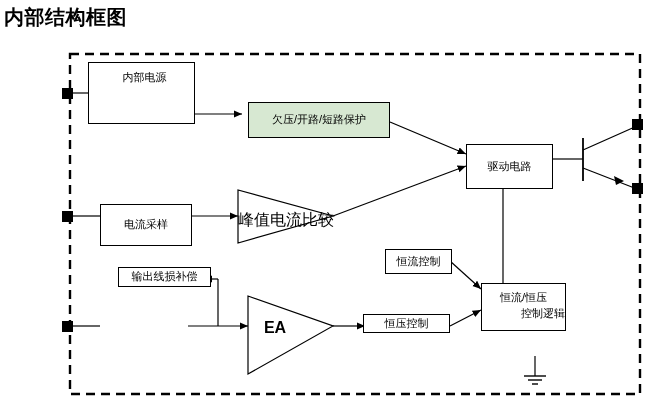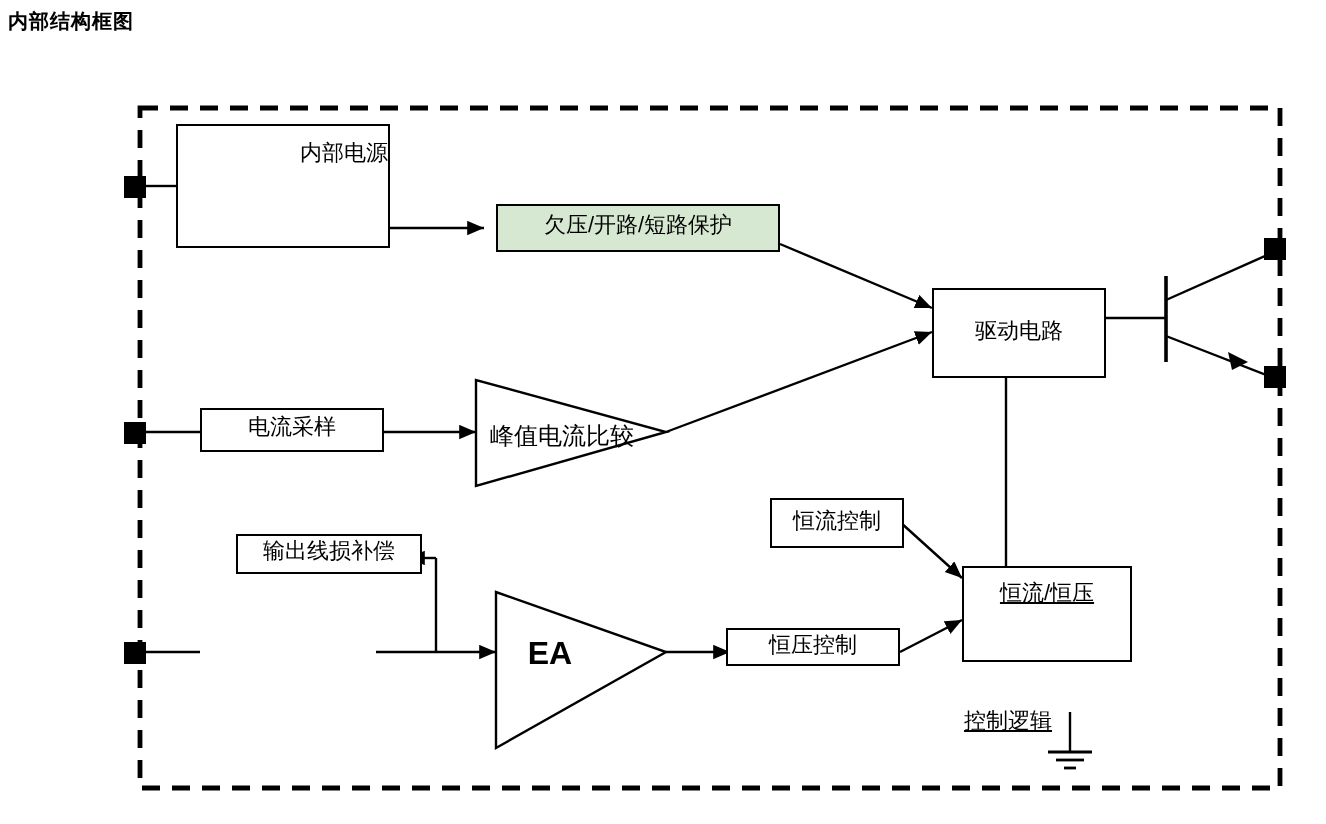--- a/index.html
+++ b/index.html
@@ -12,21 +12,21 @@
     height: 412px;
     position: relative;
     font-family: "Liberation Sans", sans-serif;
     color: #000;
     overflow: hidden;
   }
   #page-title {
     position: absolute;
     left: 4px;
     top: 4px;
-    font-size: 10px;
+    font-size: 20px;
     font-weight: bold;
     letter-spacing: 0.5px;
   }
   #diagram {
     position: absolute;
     left: 0;
     top: 26px;
     width: 663px;
     height: 386px;
   }
@@ -48,26 +48,26 @@
     line-height: 1.45;
     color: #000;
   }
   .box.green {
     background: #d7e8d2;
   }
   .box.multiline {
     display: block;
     padding-top: 7px;
     padding-left: 6px;
-    text-align: right;
+    text-align: center;
   }
   .box.multiline div { white-space: nowrap; }
   .tri-label {
     position: absolute;
-    font-size: 12px;
+    font-size: 16px;
     text-align: center;
     color: #000;
     white-space: nowrap;
   }
 </style>
 </head>
 <body>
 
 <div id="page-title">内部结构框图</div>
 
@@ -128,35 +128,35 @@
 
     <polygon points="238,164 238,217 333,190" fill="#ffffff" stroke="#000" stroke-width="1.2"></polygon>
 
     <polygon points="248,270 248,348 333,300" fill="#ffffff" stroke="#000" stroke-width="1.2"></polygon>
   </svg>
 
   <div class="box multiline" style="left:88px; top:36px; width:107px; height:62px;">
     <div>内部电源</div>
   </div>
 
-  <div class="box green" style="left:248px; top:76px; width:142px; height:24px;">欠压/开路/短路保护</div>
+  <div class="box green" style="left:248px; top:76px; width:142px; height:36px;">欠压/开路/短路保护</div>
 
   <div class="box" style="left:466px; top:118px; width:87px; height:45px;">驱动电路</div>
 
-  <div class="box" style="left:100px; top:178px; width:92px; height:22px;">电流采样</div>
+  <div class="box" style="left:100px; top:178px; width:92px; height:42px;">电流采样</div>
 
   <div class="tri-label" style="left:238px; top:184px; width:86px;">峰值电流比较</div>
 
   <div class="box" style="left:118px; top:241px; width:93px; height:20px;">输出线损补偿</div>
 
 
   <div class="tri-label" style="left:255px; top:293px; width:40px; font-weight:bold; font-size:16px;">EA</div>
 
   <div class="box" style="left:385px; top:223px; width:67px; height:25px;">恒流控制</div>
 
   <div class="box" style="left:363px; top:288px; width:87px; height:19px;">恒压控制</div>
 
-  <div class="box multiline" style="left:481px; top:257px; width:85px; height:48px; padding-left:0; text-align:center; padding-top:6px;text-decoration:underline;">
+  <div class="box multiline" style="left:481px; top:257px; width:85px; height:48px; padding-left:0; text-align:center; padding-top:6px;">
     <div style="text-align:center;">恒流/恒压</div>
-    <div style="text-align:left;margin-top:48px;">控制逻辑</div>
+    <div style="text-align:right;">控制逻辑</div>
   </div>
 
 </div>
 
 </body></html>

